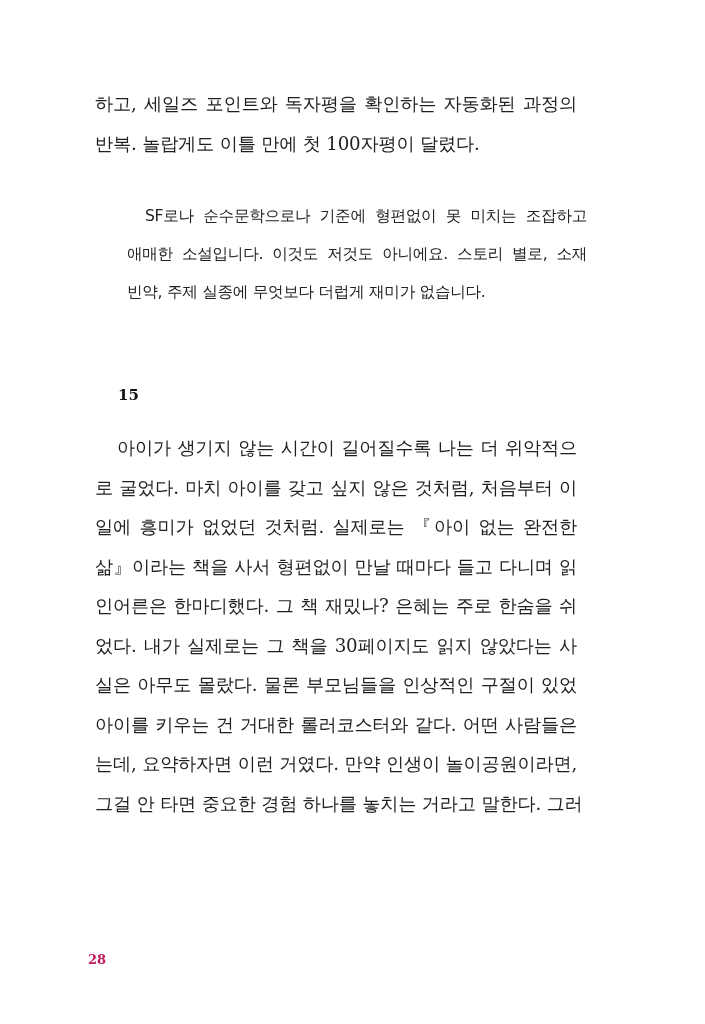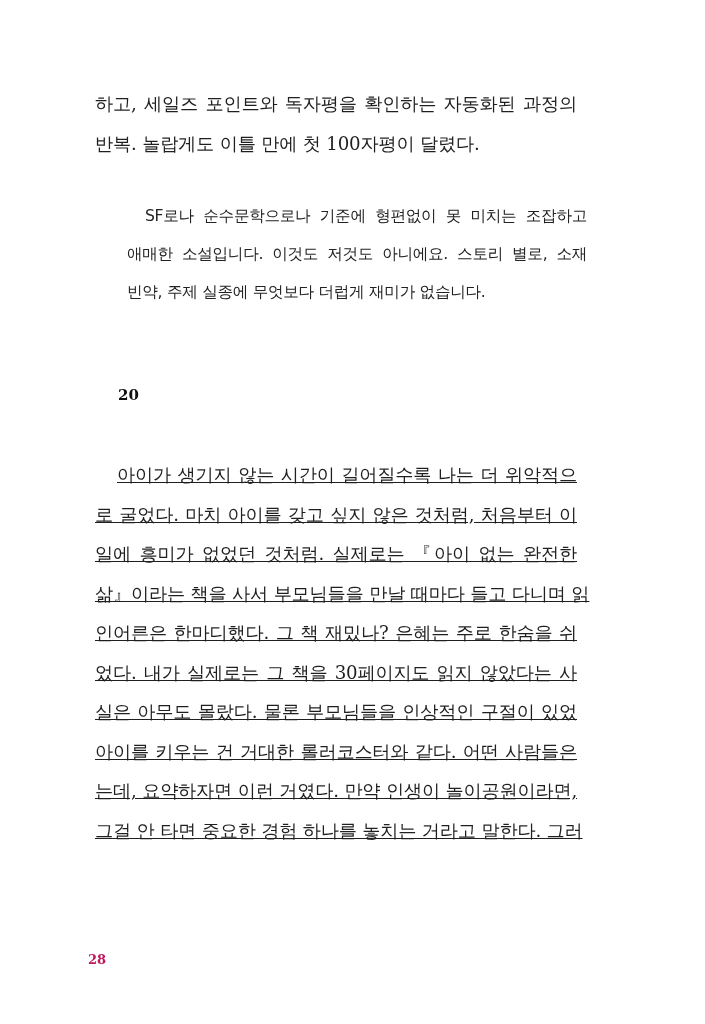--- a/index.html
+++ b/index.html
@@ -40,27 +40,27 @@
     <div class="line">하고, 세일즈 포인트와 독자평을 확인하는 자동화된 과정의</div>
     <div class="line last">반복. 놀랍게도 이틀 만에 첫 100자평이 달렸다.</div>
   </div>
 
   <div class="quote">
     <div class="line first">SF로나 순수문학으로나 기준에 형편없이 못 미치는 조잡하고</div>
     <div class="line">애매한 소설입니다. 이것도 저것도 아니에요. 스토리 별로, 소재</div>
     <div class="line last">빈약, 주제 실종에 무엇보다 더럽게 재미가 없습니다.</div>
   </div>
 
-  <div class="section-num">20</div>
+  <div class="section-num">15</div>
 
-  <div class="body-text" style="top:455px;text-decoration:underline;">
+  <div class="body-text" style="top:428px;">
     <div class="line indent">아이가 생기지 않는 시간이 길어질수록 나는 더 위악적으</div>
     <div class="line">로 굴었다. 마치 아이를 갖고 싶지 않은 것처럼, 처음부터 이</div>
     <div class="line">일에 흥미가 없었던 것처럼. 실제로는 『아이 없는 완전한</div>
-    <div class="line">삶』이라는 책을 사서 부모님들을 만날 때마다 들고 다니며 읽</div>
+    <div class="line">삶』이라는 책을 사서 형편없이 만날 때마다 들고 다니며 읽</div>
     <div class="line">인어른은 한마디했다. 그 책 재밌나? 은혜는 주로 한숨을 쉬</div>
     <div class="line">었다. 내가 실제로는 그 책을 30페이지도 읽지 않았다는 사</div>
     <div class="line">실은 아무도 몰랐다. 물론 부모님들을 인상적인 구절이 있었</div>
     <div class="line">아이를 키우는 건 거대한 롤러코스터와 같다. 어떤 사람들은</div>
     <div class="line">는데, 요약하자면 이런 거였다. 만약 인생이 놀이공원이라면,</div>
     <div class="line">그걸 안 타면 중요한 경험 하나를 놓치는 거라고 말한다. 그러</div>
   </div>
 
   <div class="page-num">28</div>
 </div>

